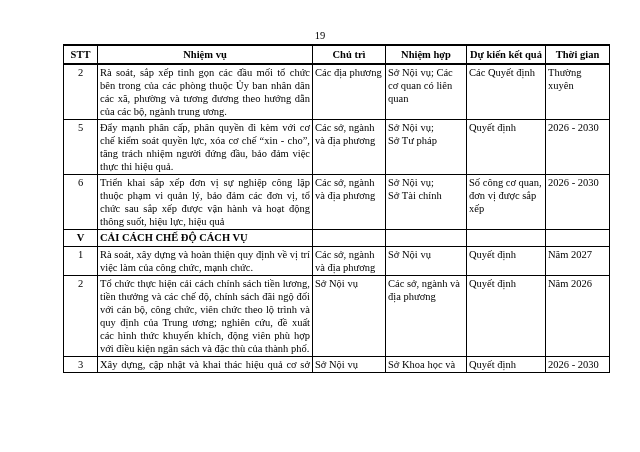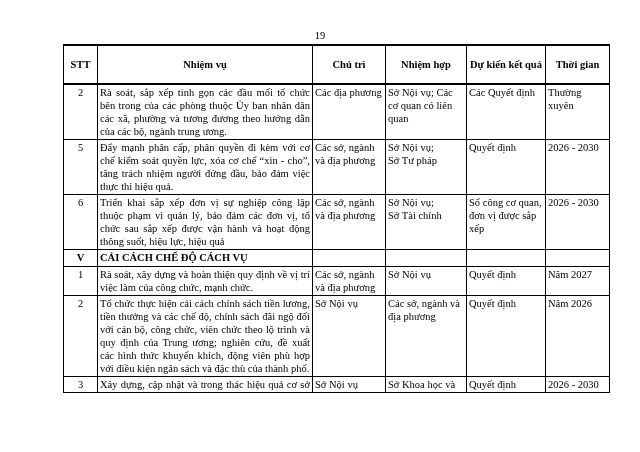--- a/index.html
+++ b/index.html
@@ -35,21 +35,21 @@
     line-height: 13px;
     padding: 1px 2px;
     overflow: hidden;
     word-wrap: break-word;
   }
   .doc-table thead th {
     font-weight: bold;
     text-align: center;
     white-space: nowrap;
     border-bottom-width: 2px;
-    padding: 12px 1px;
+    padding: 2px 1px;
   }
   td.stt  { text-align: center; }
   td.task { text-align: justify; }
   td.center { text-align: left; white-space: pre-line; }
   tr.section td { font-weight: bold; }
   tr.section td.task { text-align: left; }
   tr.cut td.task { text-align: justify; text-align-last: justify; }
   tr.r-cont td { height: 38px; }
   tr.section td { height: 14px; }
 </style>
@@ -131,21 +131,21 @@
         <td class="stt">2</td>
         <td class="task">Tổ chức thực hiện cải cách chính sách tiền lương, tiền thưởng và các chế độ, chính sách đãi ngộ đối với cán bộ, công chức, viên chức theo lộ trình và quy định của Trung ương; nghiên cứu, đề xuất các hình thức khuyến khích, động viên phù hợp với điều kiện ngân sách và đặc thù của thành phố.</td>
         <td class="center">Sở Nội vụ</td>
         <td class="center">Các sở, ngành và
 địa phương</td>
         <td class="center">Quyết định</td>
         <td class="center">Năm 2026</td>
       </tr>
       <tr class="cut">
         <td class="stt">3</td>
-        <td class="task">Xây dựng, cập nhật và trong thác hiệu quả cơ sở</td>
+        <td class="task">Xây dựng, cập nhật và khai thác hiệu quả cơ sở</td>
         <td class="center">Sở Nội vụ</td>
         <td class="center">Sở Khoa học và</td>
         <td class="center">Quyết định</td>
         <td class="center">2026 - 2030</td>
       </tr>
     </tbody>
   </table>
 </div>
 
 </body></html>

